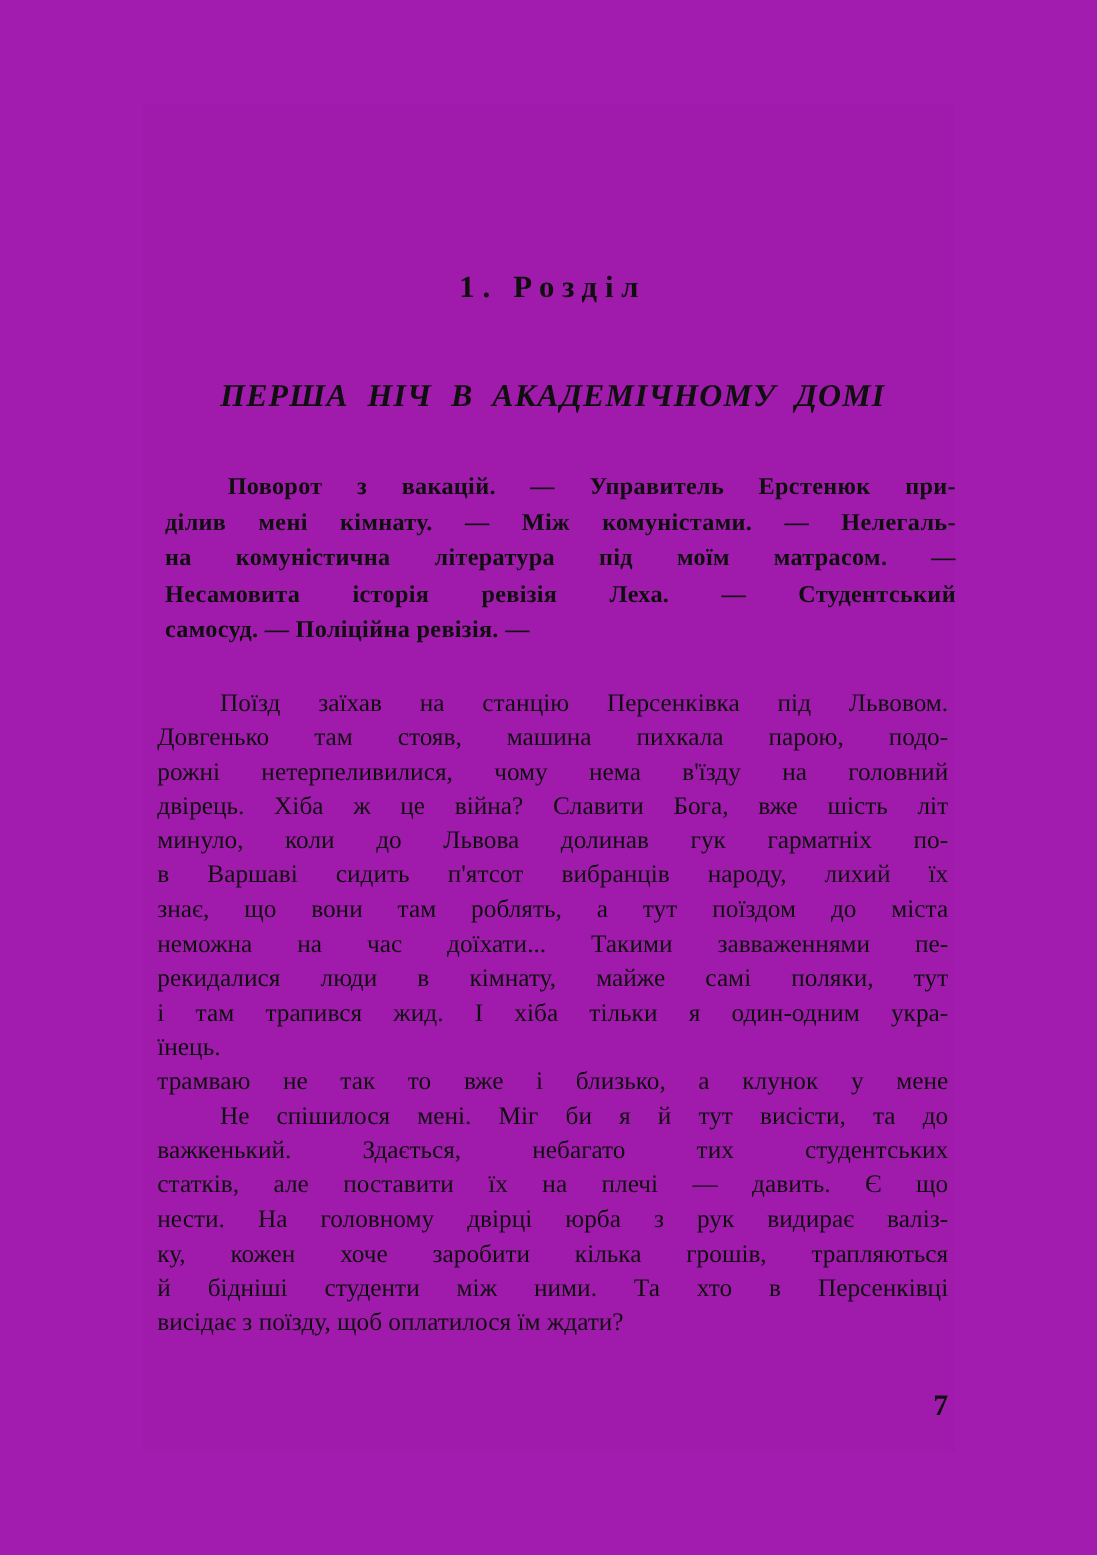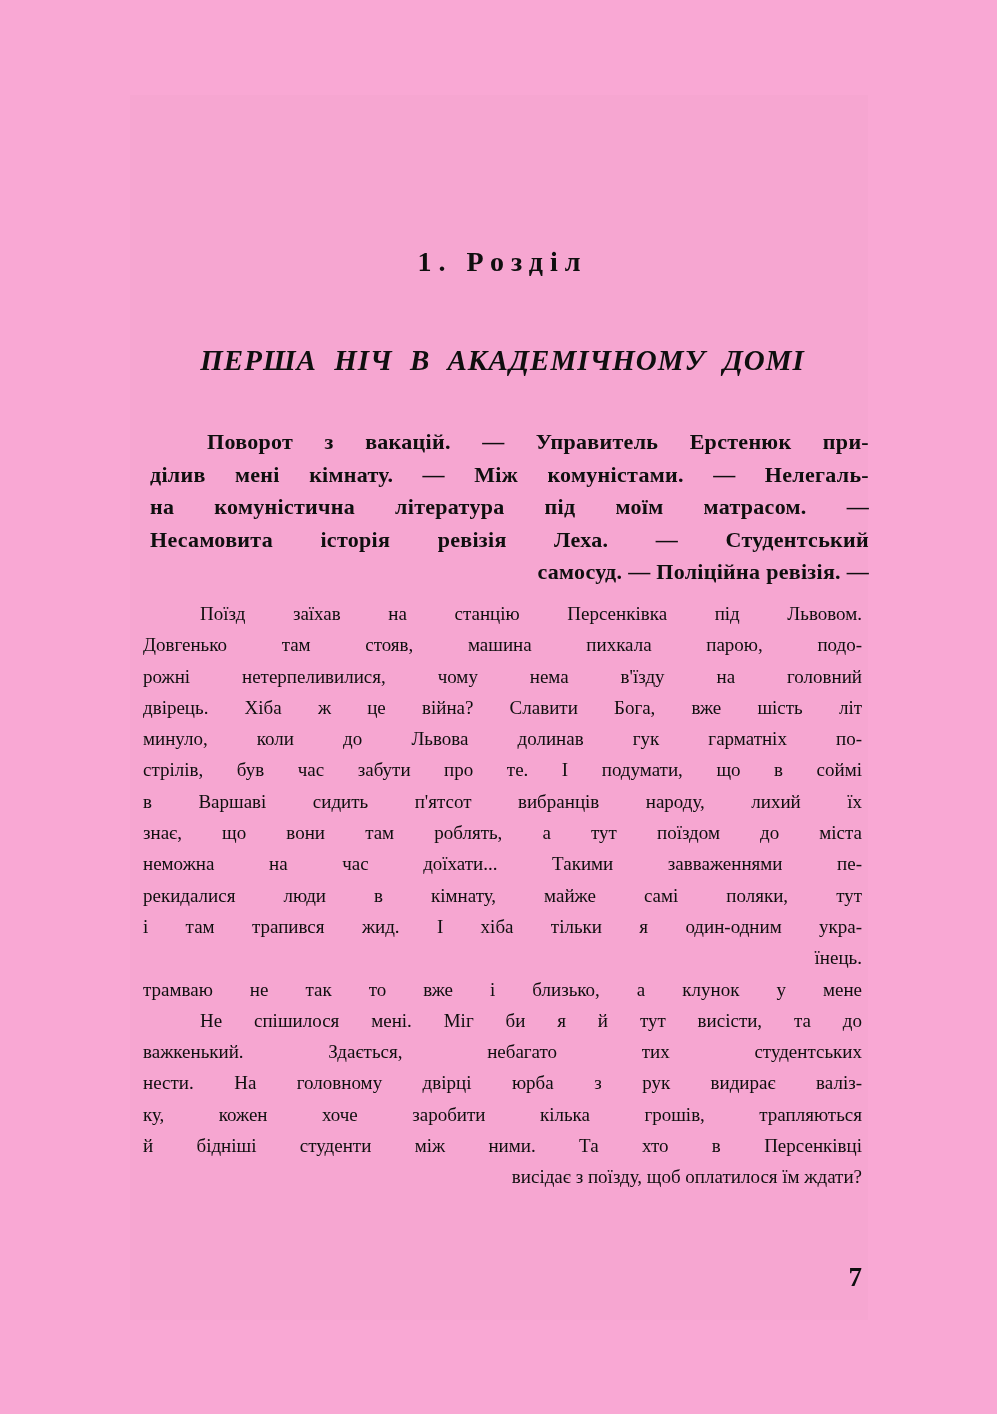--- a/index.html
+++ b/index.html
@@ -4,21 +4,21 @@
 <style>
   html, body {
     margin: 0;
     padding: 0;
     background: #ffffff;
   }
   .canvas {
     position: relative;
     width: 997px;
     height: 1414px;
-    background: #f9a8d4;
+    background: #a21caf;
     overflow: hidden;
     font-family: "Liberation Serif", serif;
     color: #0f0f0f;
   }
   .scan-area {
     position: absolute;
     left: 130px;
     top: 95px;
     width: 738px;
     height: 1225px;
@@ -54,31 +54,31 @@
     top: 426px;
     width: 719px;
     font-size: 22px;
     font-weight: bold;
     line-height: 32.6px;
     letter-spacing: 0.3px;
   }
   .body-block {
     position: absolute;
     left: 143px;
-    top: 598px;
+    top: 623px;
     width: 719px;
-    font-size: 19px;
+    font-size: 23px;
     line-height: 31.3px;
   }
   .jline {
     text-align: justify;
     text-align-last: justify;
   }
   .lline {
-    text-align: right;
+    text-align: left;
   }
   .indent {
     text-indent: 57px;
   }
   .page-number {
     position: absolute;
     left: 143px;
     top: 1262px;
     width: 719px;
     text-align: right;
@@ -104,32 +104,32 @@
     <div class="lline">самосуд. — Поліційна ревізія. —</div>
   </div>
 
   <div class="body-block">
     <div>
       <div class="jline indent">Поїзд заїхав на станцію Персенківка під Львовом.</div>
       <div class="jline">Довгенько там стояв, машина пихкала парою, подо-</div>
       <div class="jline">рожні нетерпеливилися, чому нема в'їзду на головний</div>
       <div class="jline">двірець. Хіба ж це війна? Славити Бога, вже шість літ</div>
       <div class="jline">минуло, коли до Львова долинав гук гарматніх по-</div>
-      <div class="jline">стрілів, був час забути про те. І подумати, що в соймі</div>
       <div class="jline">в Варшаві сидить п'ятсот вибранців народу, лихий їх</div>
       <div class="jline">знає, що вони там роблять, а тут поїздом до міста</div>
       <div class="jline">неможна на час доїхати... Такими завваженнями пе-</div>
       <div class="jline">рекидалися люди в кімнату, майже самі поляки, тут</div>
       <div class="jline">і там трапився жид. І хіба тільки я один-одним укра-</div>
       <div class="lline">їнець.</div>
     </div>
     <div>
       <div class="jline">трамваю не так то вже і близько, а клунок у мене</div>
       <div class="jline indent">Не спішилося мені. Міг би я й тут висісти, та до</div>
       <div class="jline">важкенький. Здається, небагато тих студентських</div>
+      <div class="jline">статків, але поставити їх на плечі — давить. Є що</div>
       <div class="jline">нести. На головному двірці юрба з рук видирає валіз-</div>
       <div class="jline">ку, кожен хоче заробити кілька грошів, трапляються</div>
       <div class="jline">й бідніші студенти між ними. Та хто в Персенківці</div>
       <div class="lline">висідає з поїзду, щоб оплатилося їм ждати?</div>
     </div>
   </div>
 
   <div class="page-number">7</div>
 </div>
 

